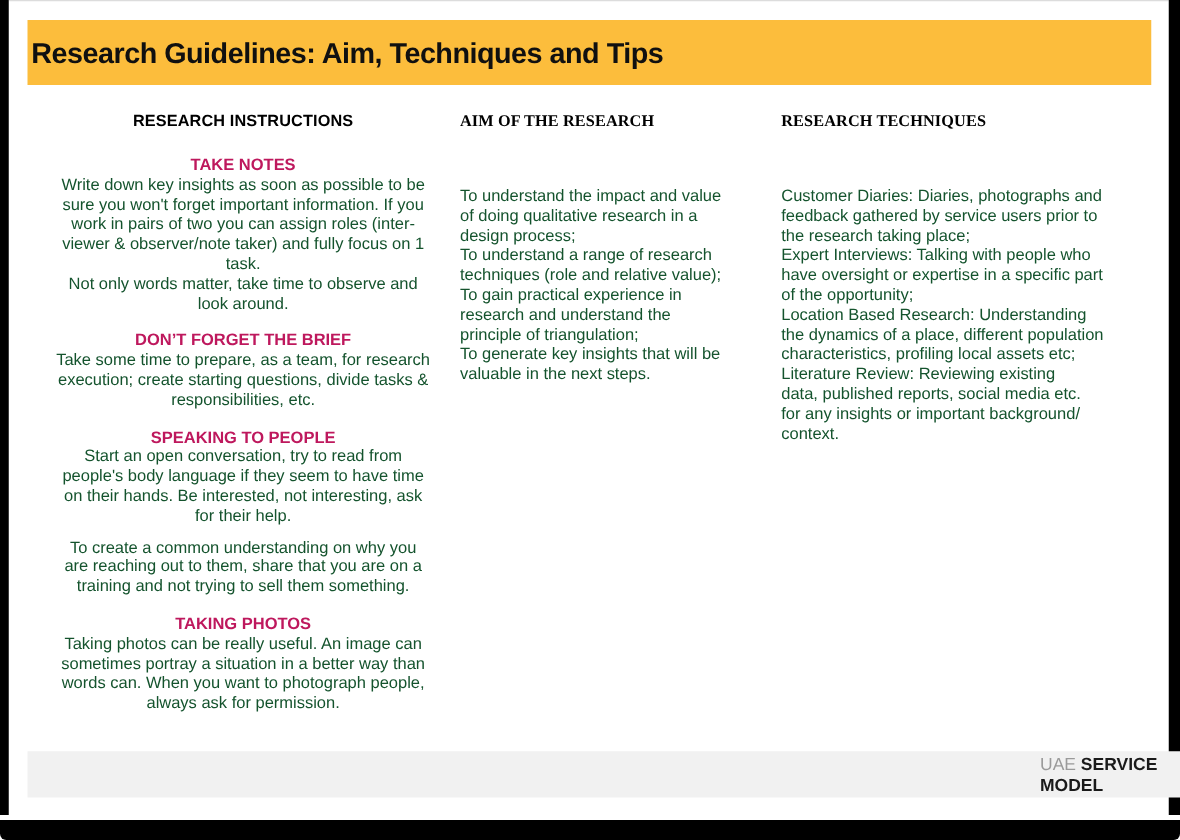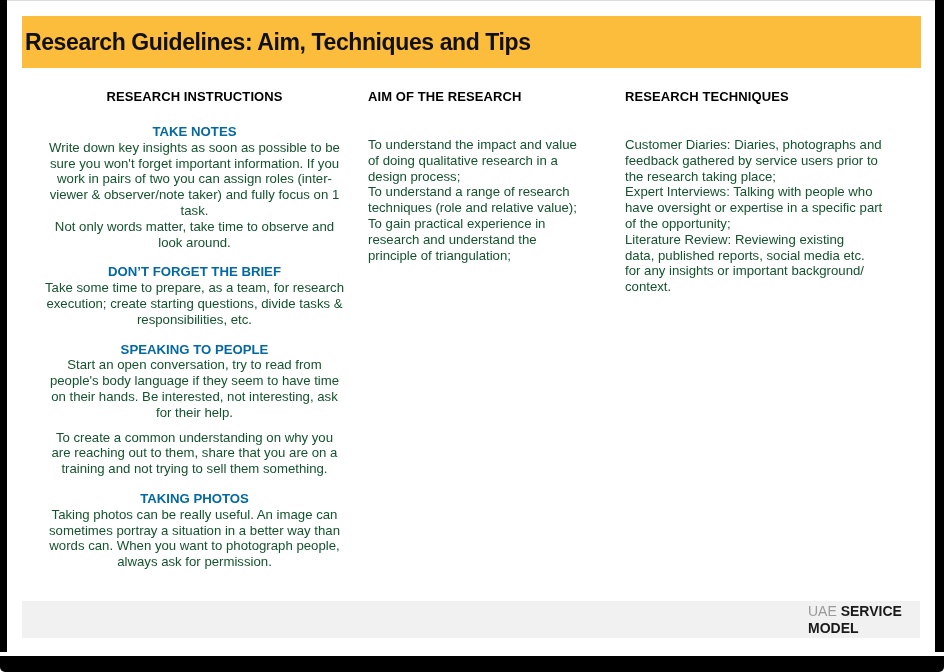--- a/index.html
+++ b/index.html
@@ -31,40 +31,41 @@
   .col { position:absolute; top:89px; }
   .col-1 { left:22px;  width:345px;text-align:center; }
   .col-2 { left:368px; width:250px; }
   .col-3 { left:625px; width:310px; }
 
   .col-heading {
     margin:0 0 19px 0;
     font-size:13px; font-weight:700; line-height:16px;
     color:#000; letter-spacing:0.1px;
   }
-  .col-2 .col-heading, .col-3 .col-heading { margin-bottom:32px; }
+  .col-2 .col-heading, .col-3 .col-heading { margin-bottom:44px;font-family:Liberation Serif, serif; }
 
   .sec-title {
     margin:14px 0 0 0;
-    font-size:13.2px; font-weight:700; line-height:15.8px; color:#0369a1;
+    font-size:13.2px; font-weight:700; line-height:15.8px; color:#be185d;
   }
   .sec-title.first { margin-top:0; }
 
   .para {
     margin:0;
     font-size:13.2px; line-height:15.8px; color:#14532d;
     white-space:pre-line;
   }
   .para.gap { margin-top:9px; }
   .col-2 .para, .col-3 .para { }
 
   
   .footer-bar {
     position:absolute; left:22px; top:601px; width:898px; height:37px;
     background:#f1f1f1;
+    padding-left:24px;
   }
   .brand {
     position:absolute; right:8px; top:2px; width:104px;
     font-size:14px; line-height:17px; font-weight:700; color:#1a1a1a;
   }
   .brand .prefix { font-weight:400; color:#9a9a9a; }
 </style>
 </head>
 <body>
 
@@ -113,30 +114,35 @@
 <div class="col col-2">
   <div class="col-heading">AIM OF THE RESEARCH</div>
   <p class="para">To understand the impact and value
 of doing qualitative research in a
 design process;</p>
   <p class="para">To understand a range of research
 techniques (role and relative value);</p>
   <p class="para">To gain practical experience in
 research and understand the
 principle of triangulation;</p>
+  <p class="para">To generate key insights that will be
+valuable in the next steps.</p>
 </div>
 
 <div class="col col-3">
   <div class="col-heading">RESEARCH TECHNIQUES</div>
   <p class="para">Customer Diaries: Diaries, photographs and
 feedback gathered by service users prior to
 the research taking place;</p>
   <p class="para">Expert Interviews: Talking with people who
 have oversight or expertise in a specific part
 of the opportunity;</p>
+  <p class="para">Location Based Research: Understanding
+the dynamics of a place, different population
+characteristics, profiling local assets etc;</p>
   <p class="para">Literature Review: Reviewing existing
 data, published reports, social media etc.
 for any insights or important background/
 context.</p>
 </div>
 
 <div class="footer-bar">
   <div class="brand"><span class="prefix">UAE</span> <strong>SERVICE MODEL</strong></div>
 </div>
 

